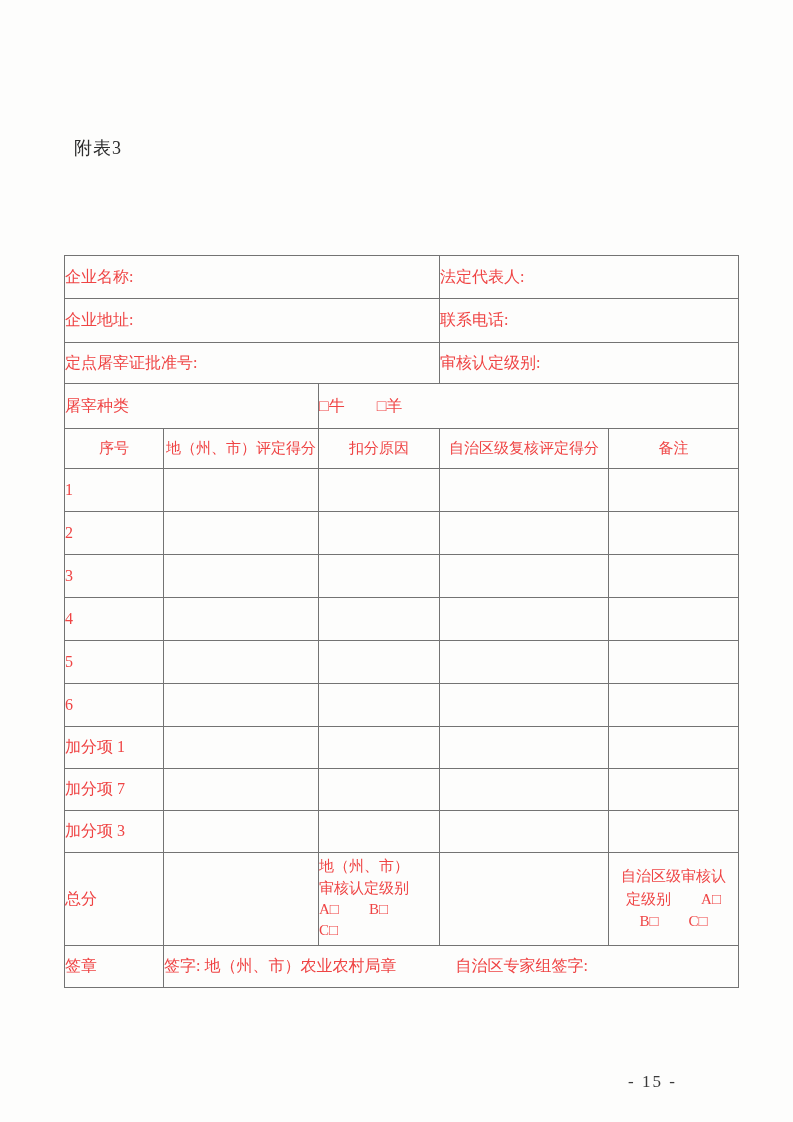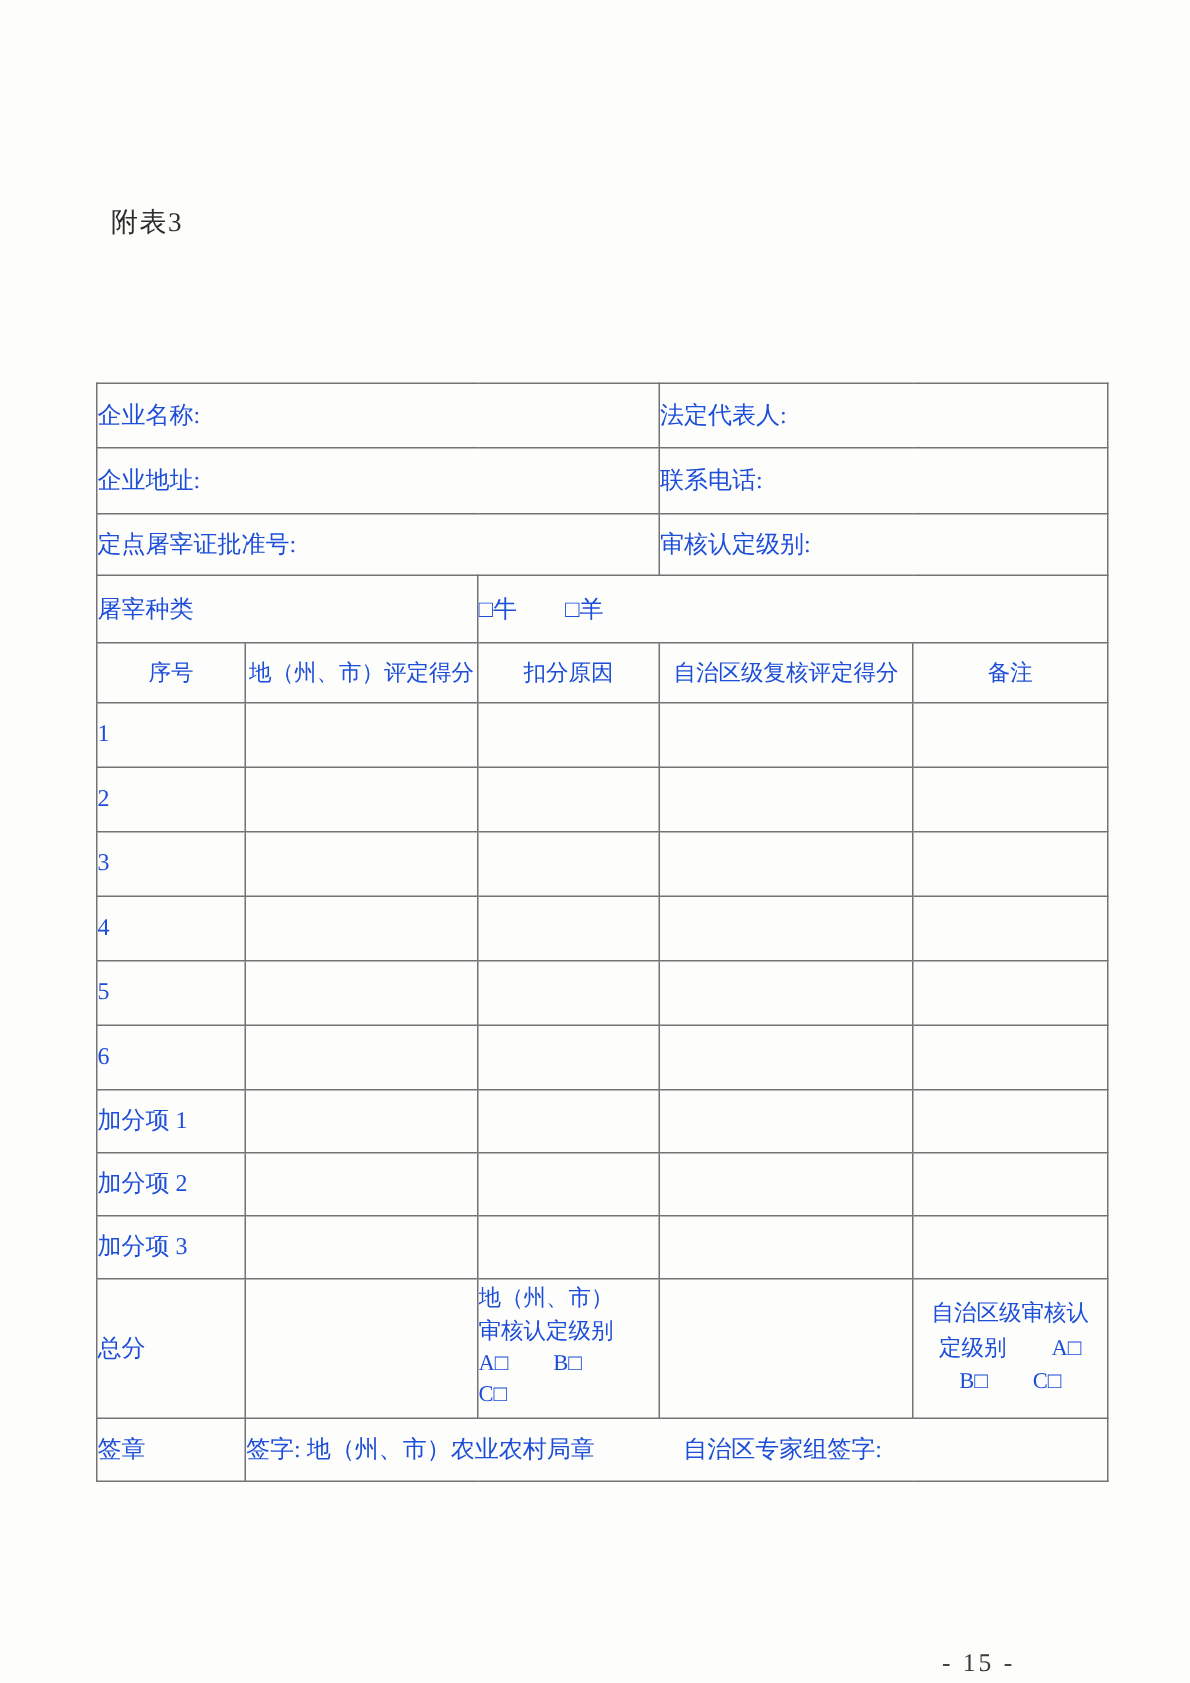--- a/index.html
+++ b/index.html
@@ -17,21 +17,21 @@
     font-size:18px;letter-spacing:1px;
   }
   .title{
     position:absolute;left:0;top:196px;width:100%;
     margin:0;text-align:center;
     font-size:21px;font-weight:bold;letter-spacing:1px;
   }
   table.form{
     position:absolute;left:64px;top:255px;
     width:674px;border-collapse:collapse;table-layout:fixed;
-    font-size:16px;color:#1d4ed8;
+    font-size:16px;color:#ef4444;
   }
   table.form td{
     border:1px solid #737373;
     vertical-align:middle;
     padding:0;
     overflow:hidden;
   }
   td.lp{padding-left:13px;}
   td.c{}
   tr.r1{height:43px;} tr.r2{height:44px;padding-left:20px;} tr.r3{height:41px;}
@@ -39,21 +39,21 @@
   tr.rs{height:43px;} tr.rb{height:42px;}
   tr.rt{height:93px;} tr.rg{height:42px;}
   .hdr{font-size:15px;text-align:center;white-space:nowrap;}
   .species-opts{padding-left:40px;}
   .species-opts .gap{margin-left:28px;}
   .grade-local{padding:4px 6px 4px 10px;font-size:15px;line-height:1.42;text-align:left;vertical-align:middle;}
   .grade-regional{padding:4px 4px;font-size:15px;line-height:1.5;text-align:center;vertical-align:middle;}
   .sig-cell{padding-left:9px;margin-left:48px;}
   .sig-right{margin-left:55px;}
   .pageno{
-    position:absolute;left:628px;top:1099px;
+    position:absolute;left:628px;top:1072px;
     font-size:17px;letter-spacing:2px;color:#3a3a3a;
   }
 </style>
 </head>
 <body>
 
 <div class="page">
 
   <div class="attach">附表3</div>
 
@@ -149,21 +149,21 @@
 
     <tr class="rb">
       <td class="c">加分项 1</td>
       <td></td>
       <td></td>
       <td></td>
       <td></td>
     </tr>
 
     <tr class="rb">
-      <td class="c">加分项 2</td>
+      <td class="c">加分项 7</td>
       <td></td>
       <td></td>
       <td></td>
       <td></td>
     </tr>
 
     <tr class="rb">
       <td class="c">加分项 3</td>
       <td></td>
       <td></td>

